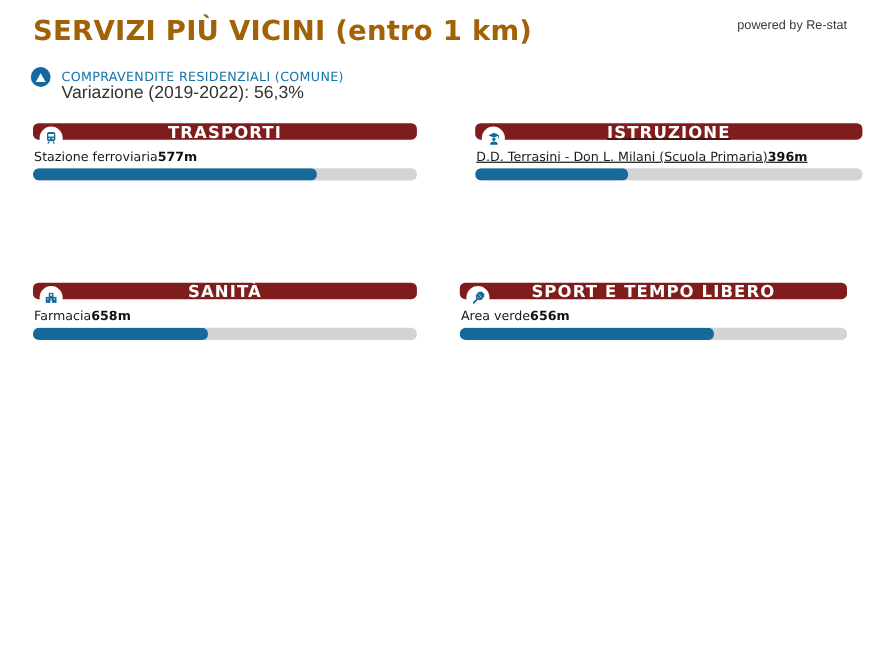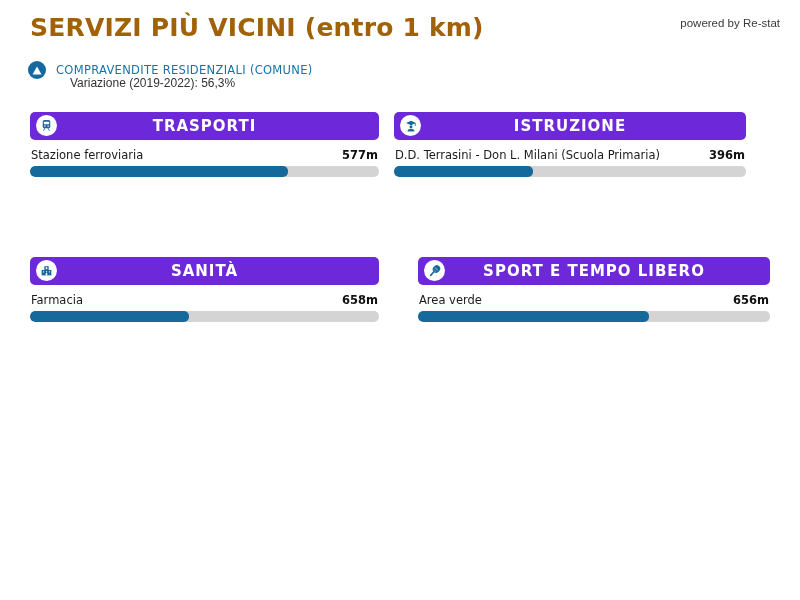--- a/index.html
+++ b/index.html
@@ -5,60 +5,60 @@
   * { margin: 0; padding: 0; box-sizing: border-box; }
   html, body { width: 800px; height: 600px; background: #ffffff; overflow: hidden; }
   body { position: relative; font-family: "DejaVu Sans", sans-serif; }
 
   .page-title {
     position: absolute; left: 30px; top: 13px;
     font-size: 25px; font-weight: 700; color: #a16207;
     letter-spacing: 0.2px;
   }
   .powered-by {
-    position: absolute; right: 20px; top: 17px;
+    position: absolute; right: 30px; top: 17px;
     font-family: "Liberation Sans", sans-serif;
     font-size: 11.5px; color: #3a3a3a;
   }
 
   .subtitle-block { position: absolute; left: 28px; top: 60px; }
   .subtitle-icon {
     position: absolute; left: 0; top: 1px;
     width: 18px; height: 18px; border-radius: 50%;
     background: #1569A0; display: flex; align-items: center; justify-content: center;
   }
   .subtitle-icon svg { display: block; }
   .subtitle-title {
     position: absolute; left: 28px; top: 3px; white-space: nowrap;
     font-size: 11.5px; font-weight: 400; color: #1573A8; letter-spacing: 0.3px;
   }
   .subtitle-sub {
-    position: absolute; left: 42px; top: 16px; white-space: nowrap;
+    position: absolute; left: 28px; top: 16px; white-space: nowrap;
     font-family: "Liberation Sans", sans-serif;
-    font-size: 12px; color: #333333; text-align: right;
+    font-size: 16px; color: #333333; text-align: right;
   }
 
   .panel { position: absolute; }
   .panel-header {
-    position: relative; height: 28px;
-    background: #6d28d9; border-radius: 5px;
+    position: relative; height: 15px;
+    background: #7f1d1d; border-radius: 5px;
     display: flex; align-items: center;
   }
   .circle-icon {
     position: absolute; left: 6px; top: 3px;
     width: 21px; height: 21px; border-radius: 50%;
     background: #ffffff; display: flex; align-items: center; justify-content: center;
   }
   .circle-icon svg { display: block; }
   .panel-title {
     width: 100%; text-align: center;
     font-size: 15px; font-weight: 700; color: #ffffff; letter-spacing: 1px;
   }
   .panel-row {
-    display: flex; justify-content: space-between; align-items: baseline;
+    display: flex; align-items: baseline;
     margin-top: 8px; padding: 0 1px;
     font-size: 11.5px; color: #1a1a1a; line-height: 14px; white-space: nowrap;
   }
   .panel-row .dist { font-weight: 700; color: #111111; }
   .bar-track {
     margin-top: 4px; height: 11px;
     background: #D4D4D4; border-radius: 5px; overflow: hidden;
   }
   .bar-fill { height: 100%; background: #16699B; border-radius: 5px; }
 </style>
@@ -93,21 +93,21 @@
   </div>
   <div class="panel-row">
     <span>Stazione ferroviaria</span>
     <span class="dist">577m</span>
   </div>
   <div class="bar-track">
     <div class="bar-fill" style="width: 73.9%;"></div>
   </div>
 </section>
 
-<section class="panel" style="left:394px; top:112px; width:352px;">
+<section class="panel" style="left:432px; top:112px; width:352px;text-decoration:underline;">
   <div class="panel-header">
     <span class="circle-icon">
       <svg width="14" height="14" viewBox="0 0 24 24">
         <polygon points="12,3 3.5,6.8 12,10.6 20.5,6.8" fill="#16699B"></polygon>
         <circle cx="12" cy="13.2" r="2.6" fill="#16699B"></circle>
         <path d="M6 21.5 a6 5 0 0 1 12 0 z" fill="#16699B"></path>
         <rect x="18.6" y="7" width="1.3" height="5" fill="#16699B"></rect>
       </svg>
     </span>
     <h2 class="panel-title">ISTRUZIONE</h2>

